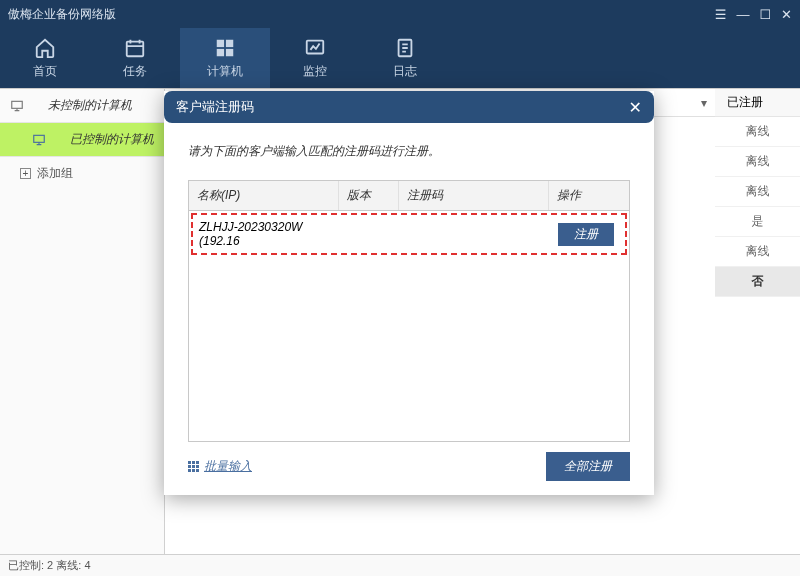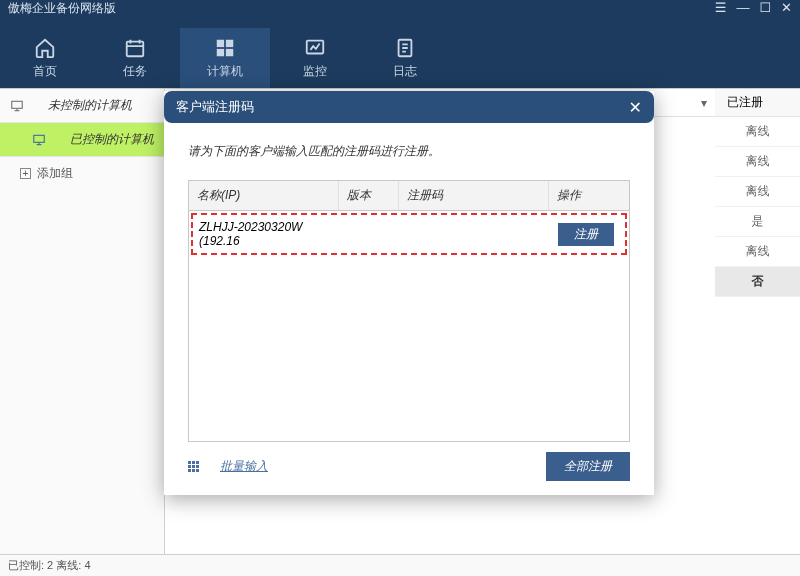--- a/index.html
+++ b/index.html
@@ -1,18 +1,18 @@
 <!DOCTYPE html>
 <html><head>
 <meta charset="utf-8">
 <style>
 * { margin: 0; padding: 0; box-sizing: border-box; font-family: "Microsoft YaHei", sans-serif; }
 body { background: #fff; width: 800px; height: 576px; overflow: hidden; position: relative; }
 
-.titlebar { background: #1d3b5e; height: 28px; display: flex; align-items: flex-start; justify-content: space-between; padding: 0 8px; color: #dbe4ef; font-size: 12px; }
+.titlebar { background: #1d3b5e; height: 28px; display: flex; align-items: center; justify-content: space-between; padding: 0 8px; color: #dbe4ef; font-size: 12px; }
 .titlebar-right { display: flex; gap: 10px; align-items: center; }
 .titlebar-right span { cursor: pointer; font-size: 13px; }
 
 .toolbar { background: #1d3b5e; height: 60px; display: flex; }
 .toolbar-item { width: 90px; display: flex; flex-direction: column; align-items: center; justify-content: center; color: #c9d6e6; font-size: 12px; cursor: pointer; gap: 4px; }
 .toolbar-item.active { background: #2a4f7a; }
 .toolbar-item svg { width: 22px; height: 22px; }
 
 .main { display: flex; height: calc(576px - 28px - 60px - 22px); border-top: 1px solid #ccc; }
 .sidebar { width: 165px; border-right: 1px solid #d0d0d0; background: #fafafa; }
@@ -47,21 +47,21 @@
 .modal-th.c4{ width: 80px;}
 .modal-row { display:flex; border: 2px dashed #e03030; margin: 2px; }
 .modal-td { padding: 5px 6px; display:flex; align-items:center;}
 .modal-td.c1{ width:148px;}
 .modal-td.c2{ width:58px;}
 .modal-td.c3{ flex:1;}
 .modal-td.c4{ width:78px; justify-content:center;}
 .reg-btn { background:#3a5e8e; color:#fff; padding:3px 16px; font-size:12px; cursor:pointer; }
 .modal-table-body{ height: 230px; overflow:auto;}
 .modal-footer { display:flex; justify-content:space-between; align-items:center; padding-top:10px;}
-.batch-link { color:#4a6fa0; font-size:12px; text-decoration:underline; cursor:pointer; display:flex; gap:20px; align-items:center;}
+.batch-link { color:#4a6fa0; font-size:12px; text-decoration:underline; cursor:pointer; display:flex; gap:4px; align-items:center;}
 .all-reg-btn { background:#3a5e8e; color:#fff; padding:6px 18px; font-size:12px; cursor:pointer;}
 .plus-box{border:1px solid #888; width:11px; height:11px; display:inline-flex; align-items:center; justify-content:center; font-size:10px; line-height:1;}
 </style>
 </head>
 <body>
 
 <div class="titlebar">
   <span>傲梅企业备份网络版</span>
   <div class="titlebar-right">
     <span>☰</span>

